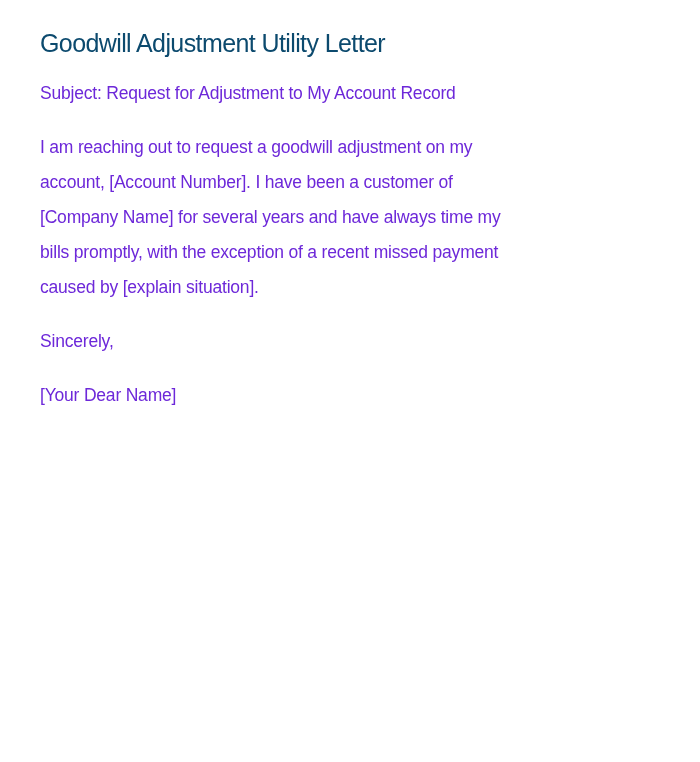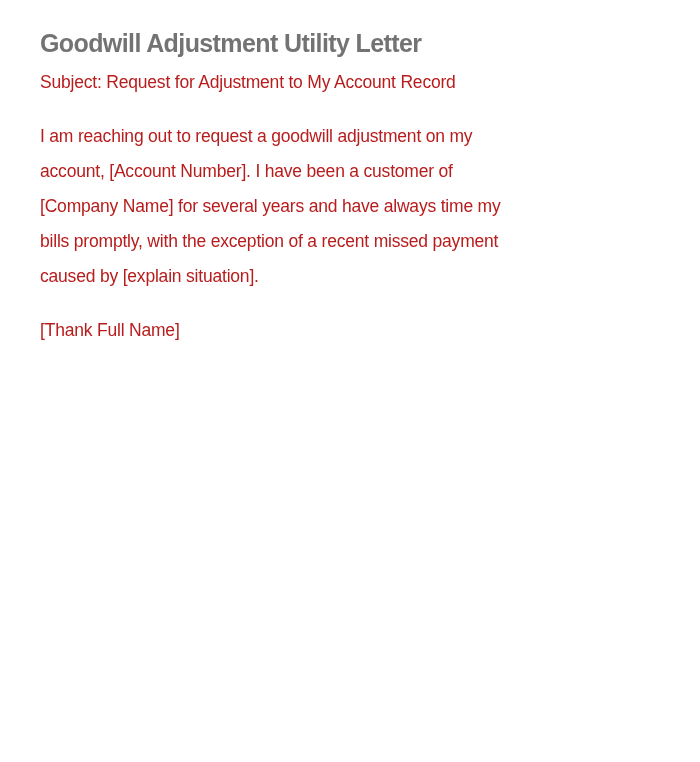--- a/index.html
+++ b/index.html
@@ -14,48 +14,49 @@
     font-family: "Liberation Sans", "DejaVu Sans", sans-serif;
   }
   .page {
     box-sizing: border-box;
     width: 700px;
     min-height: 762px;
     background: #ffffff;
     padding: 27px 30px 0 40px;
   }
   .doc-title {
-    margin: 0 0 6px 0;
+    margin: 0 0 17px 0;
     font-size: 25px;
     line-height: 32px;
-    font-weight: 700;
+    font-weight: 400;
     letter-spacing: -0.6px;
-    color: #737373;
+    color: #0c4a6e;
   }
   .para {
     margin: 0 0 19px 0;
     font-size: 17.5px;
     line-height: 35px;
     letter-spacing: -0.2px;
-    color: #b91c1c;
+    color: #6d28d9;
     white-space: pre-line; 
   }
 </style>
 </head>
 <body>
 
 <div class="page">
   <h1 class="doc-title">Goodwill Adjustment Utility Letter</h1>
 
   <p class="para">Subject: Request for Adjustment to My Account Record</p>
 
 
   <p class="para">I am reaching out to request a goodwill adjustment on my
 account, [Account Number]. I have been a customer of
 [Company Name] for several years and have always time my
 bills promptly, with the exception of a recent missed payment
 caused by [explain situation].</p>
 
 
 
+  <p class="para">Sincerely,</p>
 
-  <p class="para">[Thank Full Name]</p>
+  <p class="para">[Your Dear Name]</p>
 </div>
 
 </body></html>

